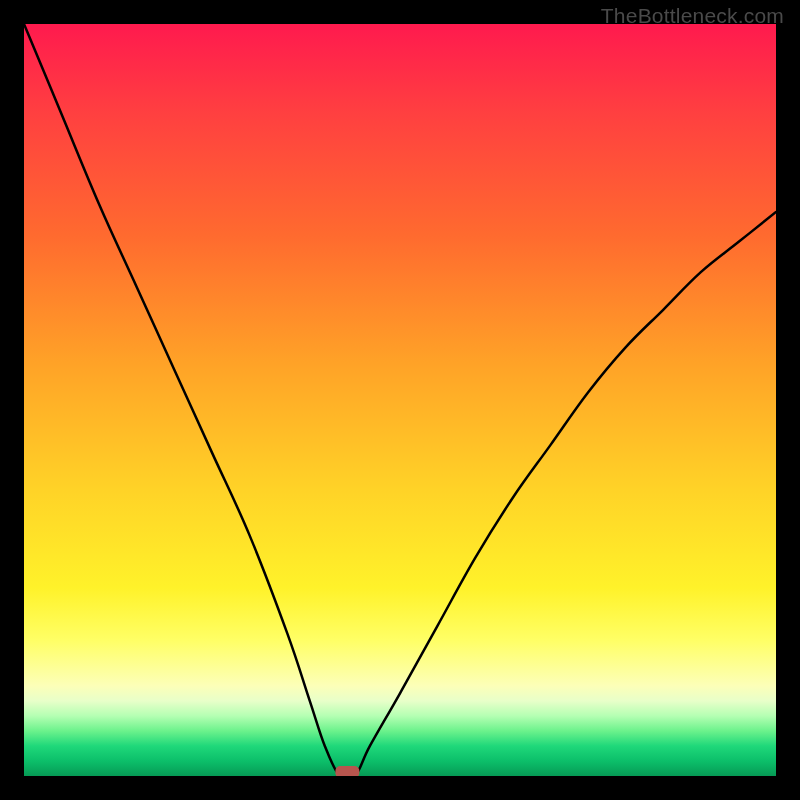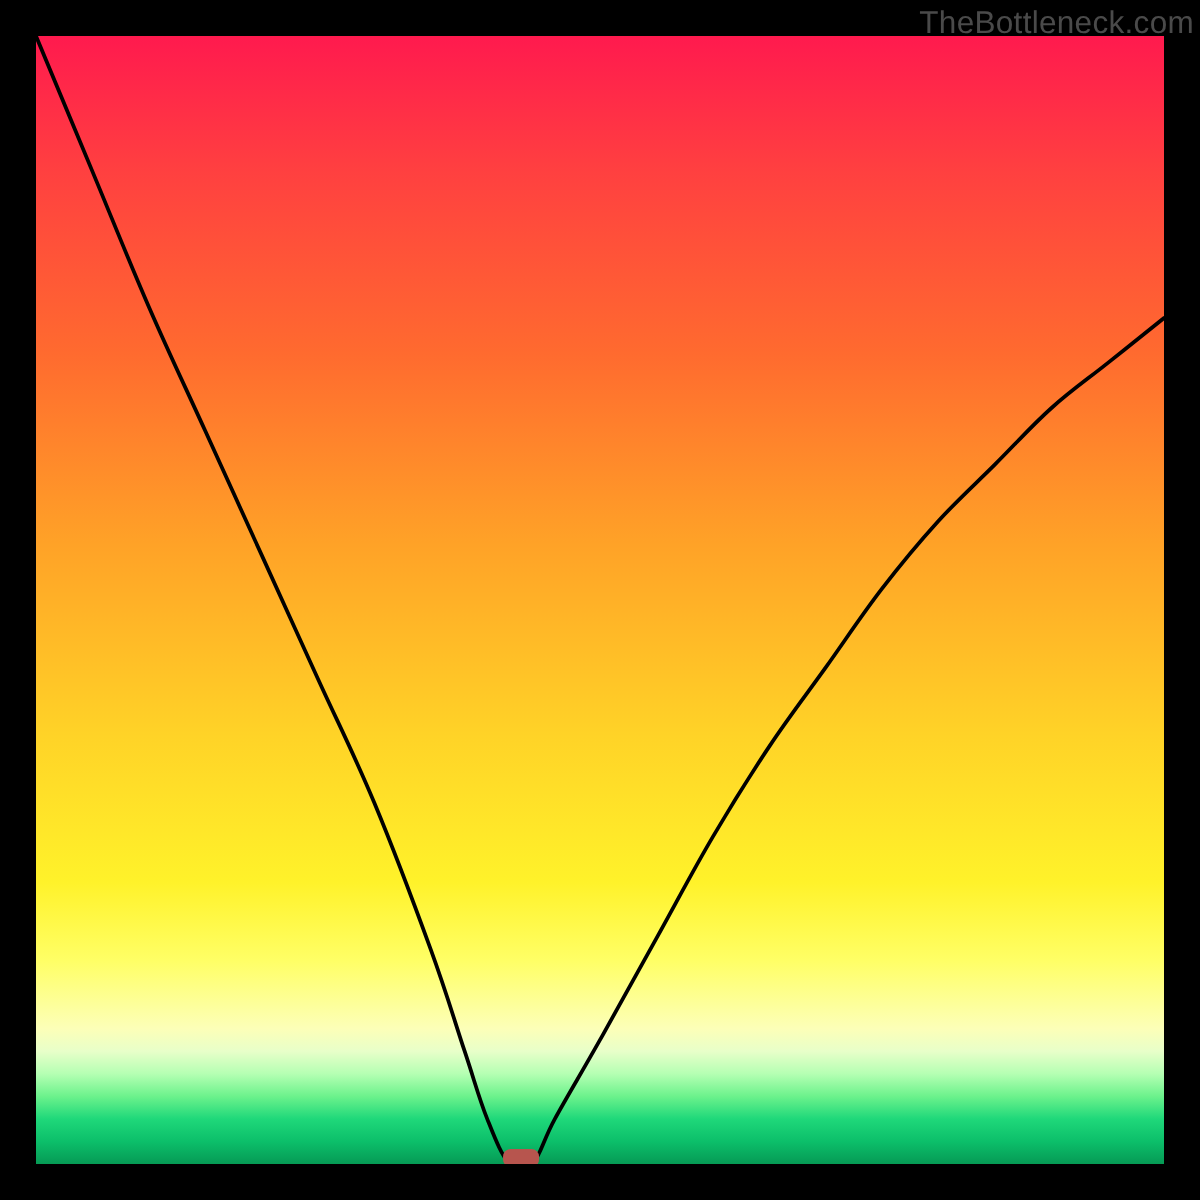--- a/index.html
+++ b/index.html
@@ -39,21 +39,21 @@
       #b5ffb3 92%,
       #6cf28c 94%,
       #1fd87a 96%,
       #0cbf6a 98%,
       #069a55 100%
     );
   }
   .watermark {
     position: absolute;
     top: 4px;
-    right: 4px;
+    right: 16px;
     color: #4a4a4a;
     font-size: 21px;
     font-weight: 500;
     letter-spacing: 0.2px;
     user-select: none;
   }
   svg.curve {
     position: absolute;
     left: 0;
     top: 0;

